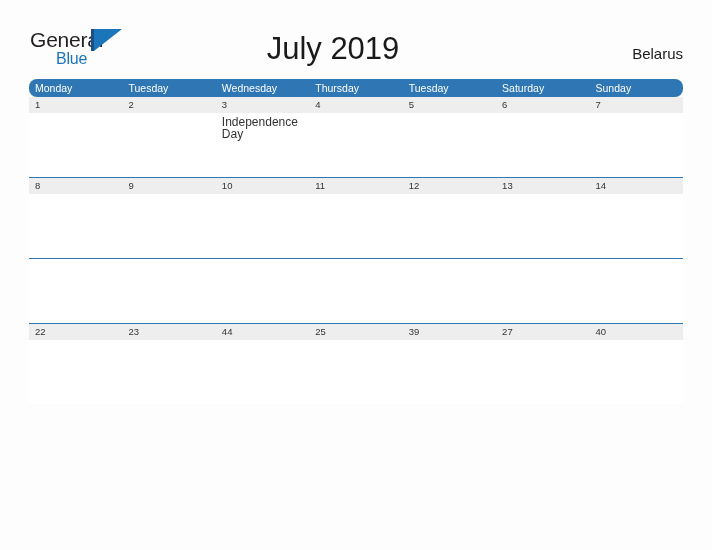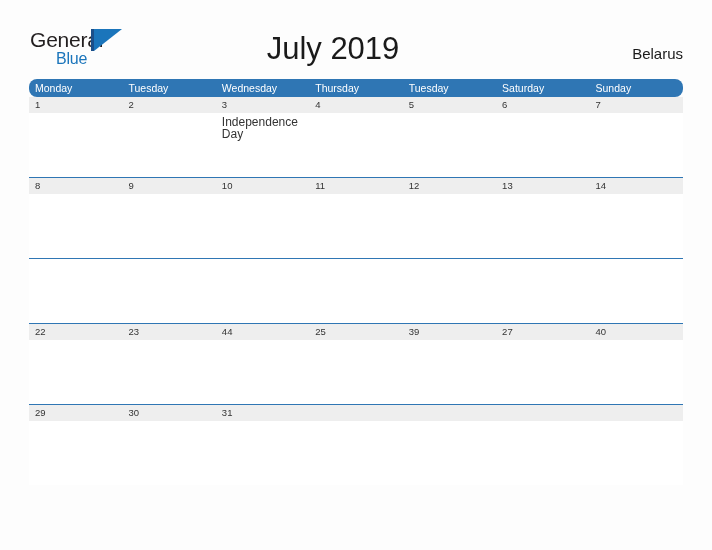--- a/index.html
+++ b/index.html
@@ -273,34 +273,14 @@
       <div class="event-cell"></div>
       <div class="event-cell"></div>
       <div class="event-cell"></div>
       <div class="event-cell"></div>
       <div class="event-cell"></div>
       <div class="event-cell"></div>
       <div class="event-cell"></div>
     </div>
   </div>
 
-  <div class="week-row">
-    <div class="dates-band">
-      <div class="date-cell">29</div>
-      <div class="date-cell">30</div>
-      <div class="date-cell">31</div>
-      <div class="date-cell empty"></div>
-      <div class="date-cell empty"></div>
-      <div class="date-cell empty"></div>
-      <div class="date-cell empty"></div>
-    </div>
-    <div class="events-band">
-      <div class="event-cell"></div>
-      <div class="event-cell"></div>
-      <div class="event-cell"></div>
-      <div class="event-cell"></div>
-      <div class="event-cell"></div>
-      <div class="event-cell"></div>
-      <div class="event-cell"></div>
-    </div>
-  </div>
 
 </div>
 
 </body></html>

